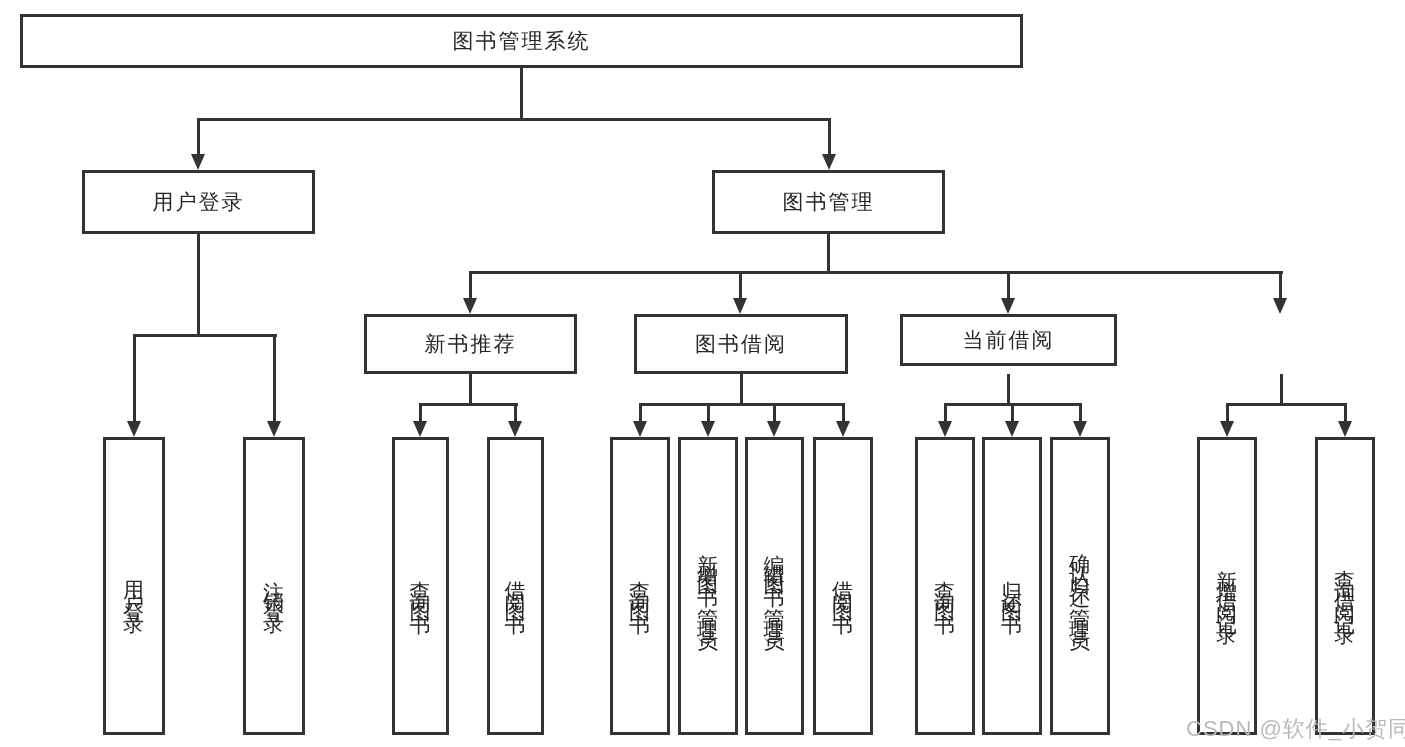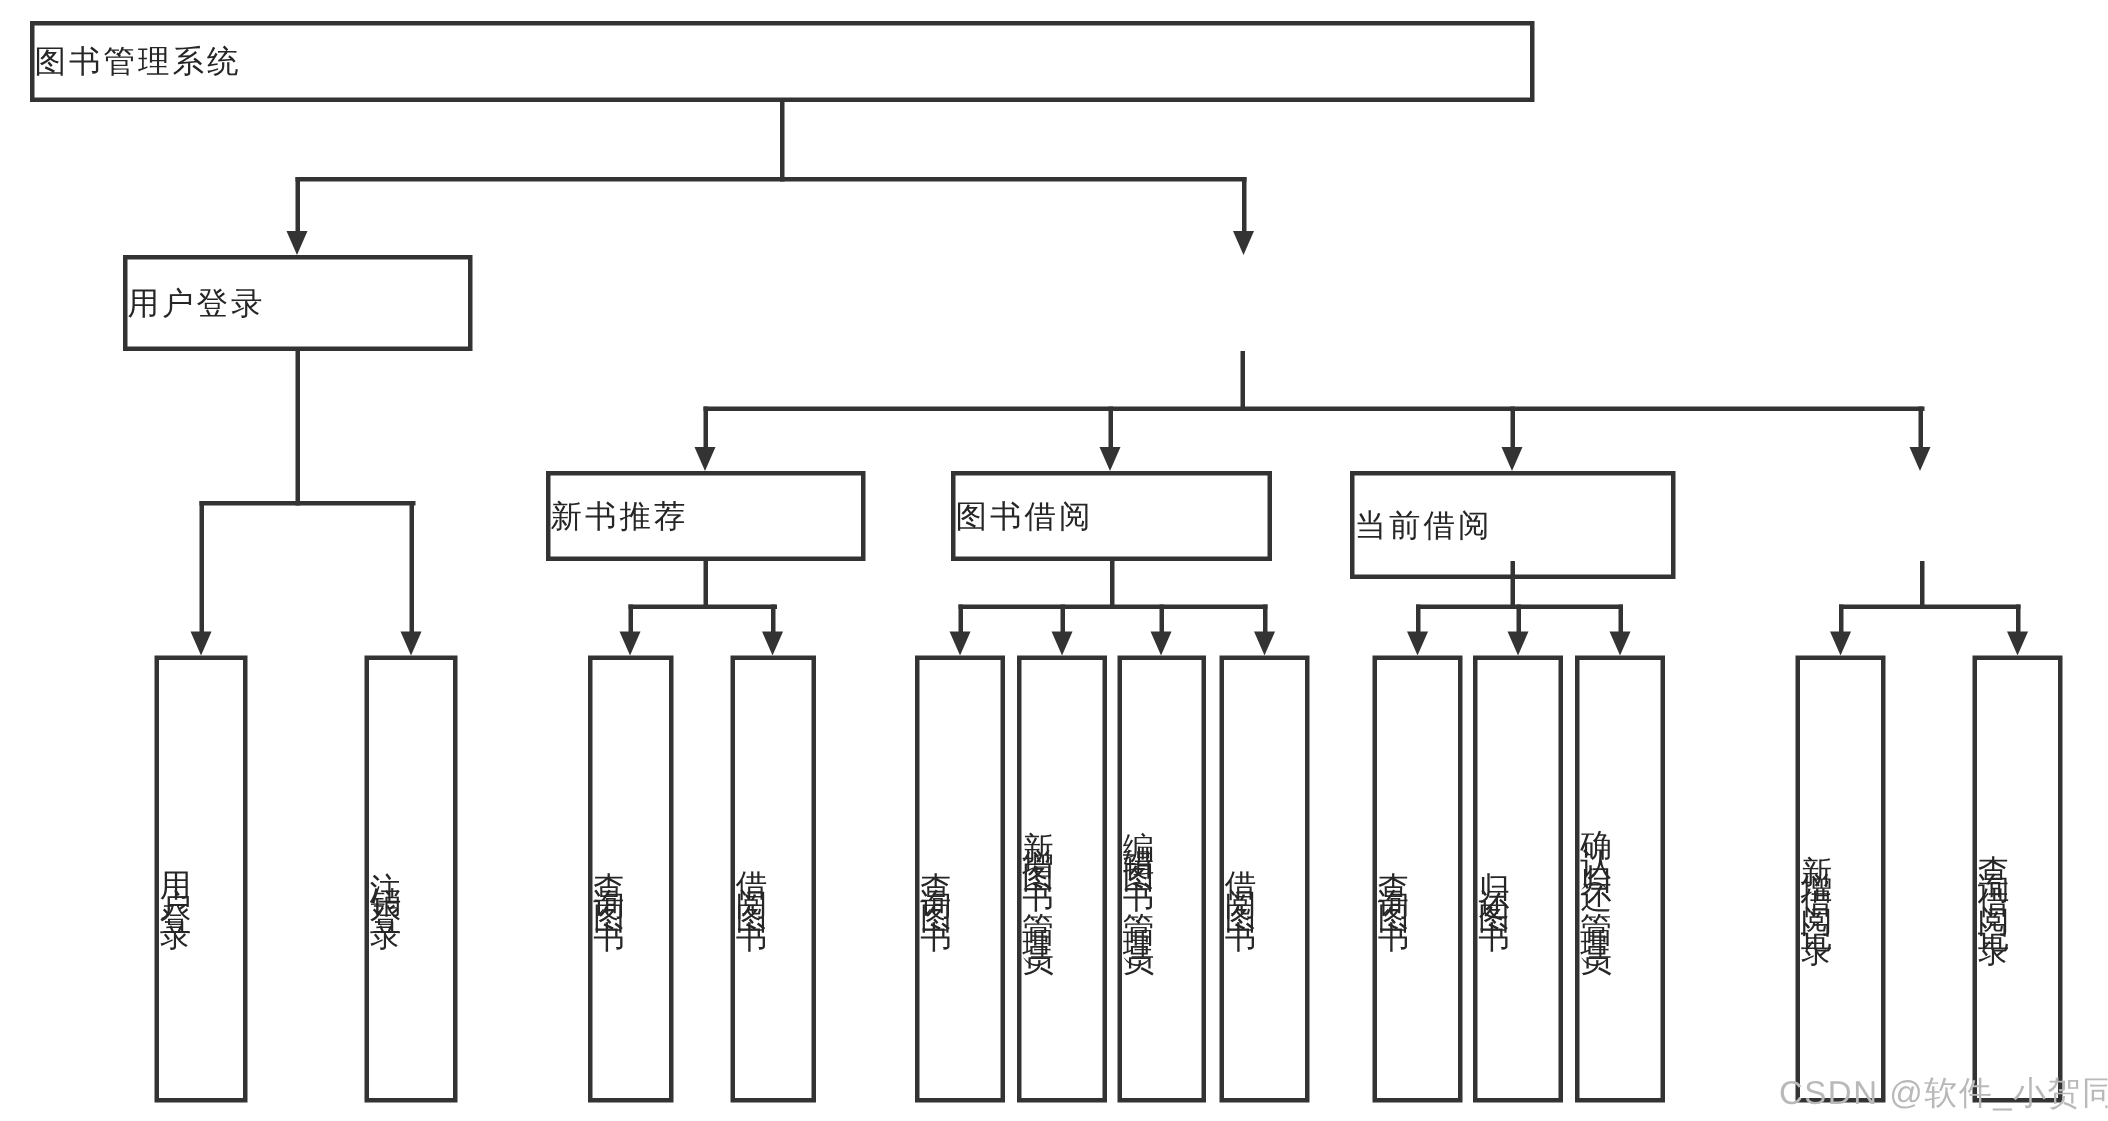--- a/index.html
+++ b/index.html
@@ -12,21 +12,21 @@
     width:1405px;height:747px;
     background:var(--bg,#fff);
     overflow:hidden;
   }
   
   .hbox,.vbox{
     position:absolute;
     box-sizing:border-box;
     border:3px solid var(--line,#333);
     background:var(--fill,#fff);
-    display:flex;align-items:center;
+    display:flex;align-items:center;justify-content:center;
   }
   .hlabel{
     font-size:21px;
     letter-spacing:2px;
     color:var(--text,#262626);
     white-space:nowrap;
   }
   .vbox{top:437px;height:298px;}
   .vlabel{
     writing-mode:vertical-rl;
@@ -69,20 +69,23 @@
   <div class="line v" style="left:520px;top:68px;height:53px"></div>
   <div class="line h" style="left:197px;top:118px;width:634px"></div>
   <div class="line v" style="left:197px;top:118px;height:38px"></div>
   <div class="line v" style="left:828px;top:118px;height:38px"></div>
   <div class="arrow" style="left:191px;top:154px"></div>
   <div class="arrow" style="left:822px;top:154px"></div>
 
   <div class="hbox" style="left:82px;top:170px;width:233px;height:64px">
     <span class="hlabel">用户登录</span>
   </div>
+  <div class="hbox" style="left:712px;top:170px;width:233px;height:64px">
+    <span class="hlabel">图书管理</span>
+  </div>
 
   <div class="line v" style="left:197px;top:234px;height:103px"></div>
   <div class="line h" style="left:133px;top:334px;width:144px"></div>
   <div class="line v" style="left:133px;top:334px;height:90px"></div>
   <div class="line v" style="left:273px;top:334px;height:90px"></div>
   <div class="arrow" style="left:127px;top:421px"></div>
   <div class="arrow" style="left:267px;top:421px"></div>
 
   <div class="line v" style="left:827px;top:234px;height:40px"></div>
   <div class="line h" style="left:469px;top:271px;width:814px"></div>
@@ -94,21 +97,21 @@
   <div class="arrow" style="left:733px;top:298px"></div>
   <div class="arrow" style="left:1001px;top:298px"></div>
   <div class="arrow" style="left:1273px;top:298px"></div>
 
   <div class="hbox" style="left:634px;top:314px;width:214px;height:60px">
     <span class="hlabel">图书借阅</span>
   </div>
   <div class="hbox" style="left:364px;top:314px;width:213px;height:60px">
     <span class="hlabel">新书推荐</span>
   </div>
-  <div class="hbox" style="left:900px;top:314px;width:217px;height:72px">
+  <div class="hbox" style="left:900px;top:314px;width:217px;height:52px">
     <span class="hlabel">当前借阅</span>
   </div>
 
   <div class="line v" style="left:469px;top:374px;height:32px"></div>
   <div class="line h" style="left:419px;top:403px;width:99px"></div>
   <div class="line v" style="left:419px;top:403px;height:20px"></div>
   <div class="line v" style="left:514px;top:403px;height:20px"></div>
   <div class="arrow" style="left:413px;top:421px"></div>
   <div class="arrow" style="left:508px;top:421px"></div>
 

